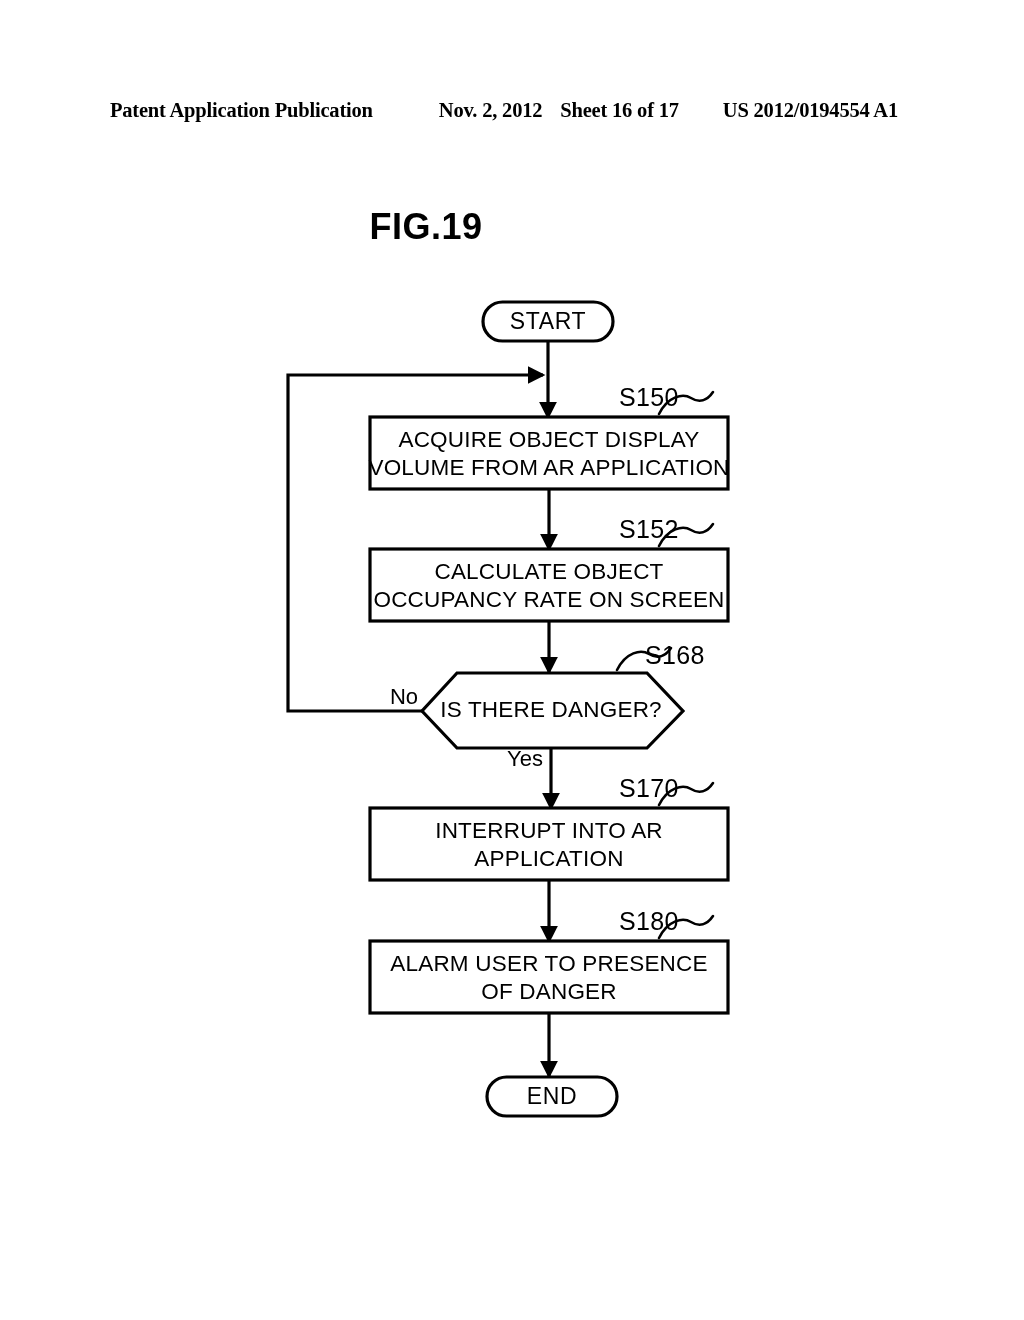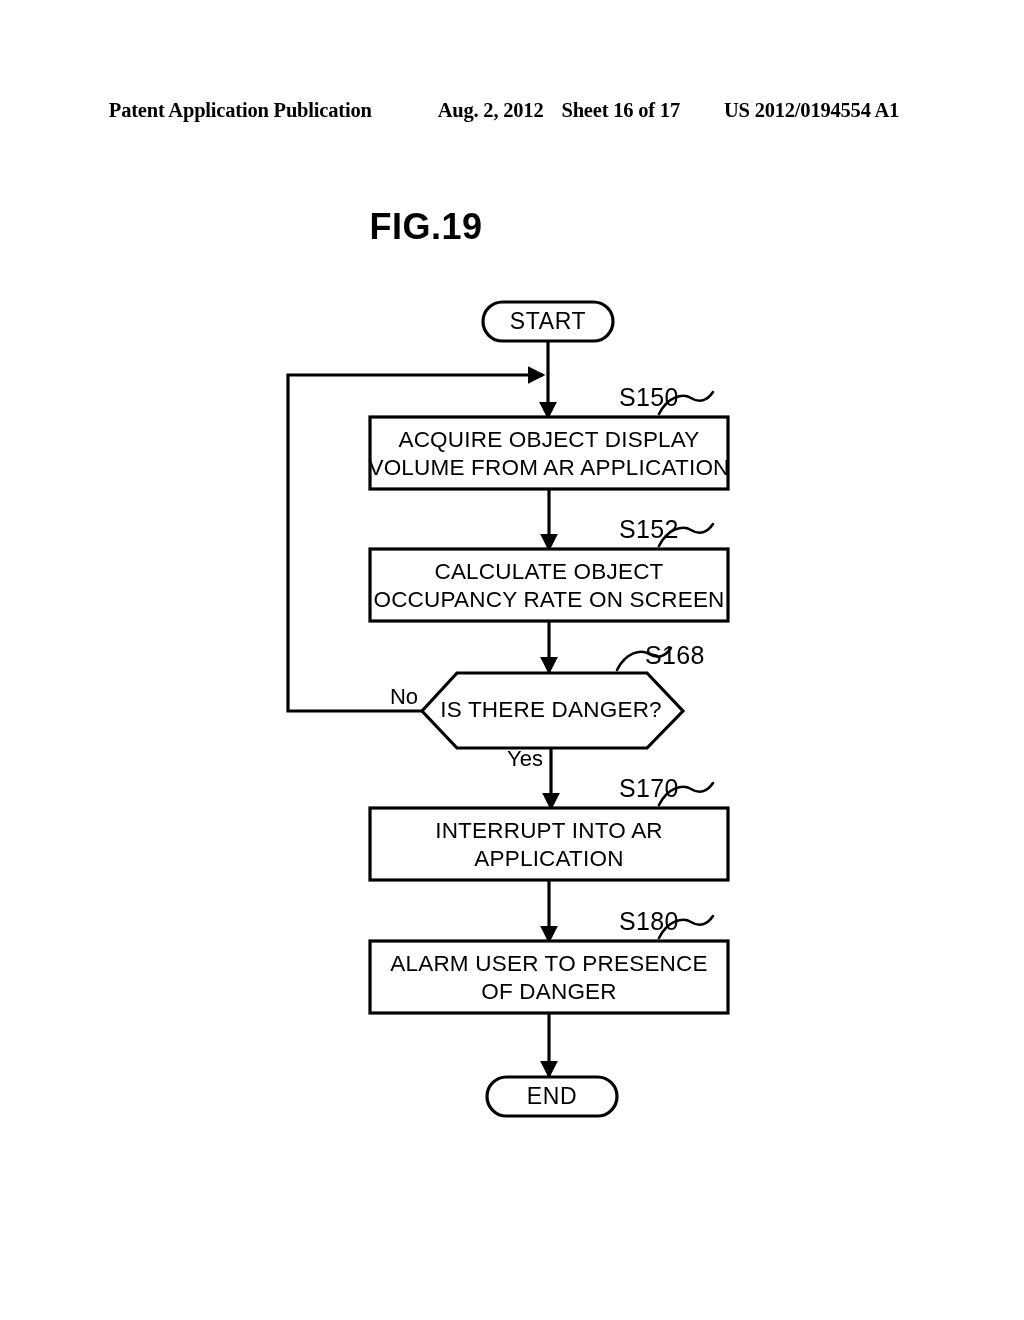--- a/index.html
+++ b/index.html
@@ -109,21 +109,21 @@
     stroke-width: 2.6;
     fill: none;
     stroke-linecap: round;
   }
 </style>
 </head>
 <body>
 
 <div class="pub-header">
   <span class="seg-title">Patent Application Publication</span>
-  <span class="seg-date">Aug. 2, 2012</span>
+  <span class="seg-date">Nov. 2, 2012</span>
   <span class="seg-sheet">Sheet 16 of 17</span>
   <span class="seg-num">US 2012/0194554 A1</span>
 </div>
 
 <div class="fig-title">FIG.19</div>
 
 <div class="flow-canvas">
 <svg width="1024" height="1320" viewBox="0 0 1024 1320" xmlns="http://www.w3.org/2000/svg">
   <defs>
     <marker id="arrow" viewBox="0 0 12 12" refX="9.5" refY="6" markerWidth="6" markerHeight="6" orient="auto-start-reverse">

